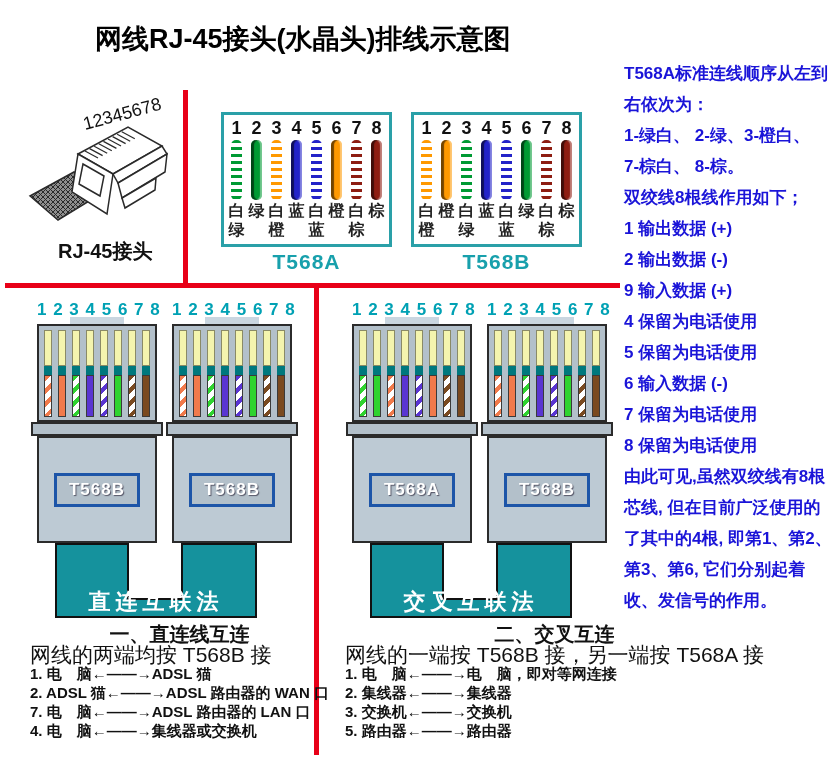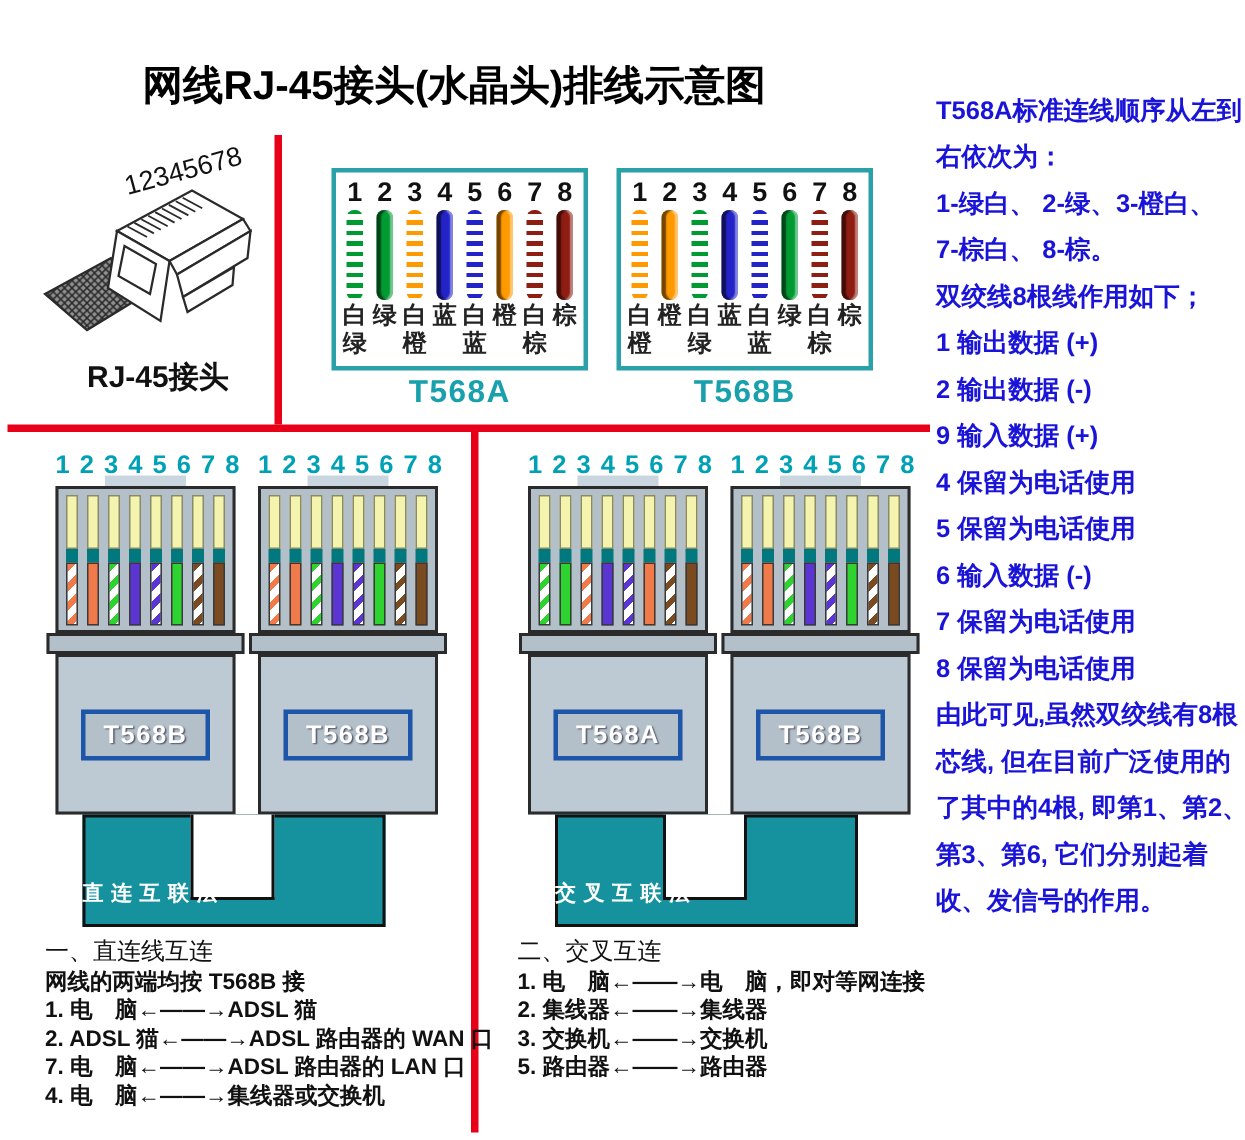--- a/index.html
+++ b/index.html
@@ -1,20 +1,20 @@
 <!DOCTYPE html>
 <html><head>
 <meta charset="utf-8">
 <style>
   html,body{margin:0;padding:0;background:#fff;}
   body{width:830px;height:760px;position:relative;overflow:hidden;
        font-family:"Liberation Sans","DejaVu Sans",sans-serif;}
   .canvas{position:absolute;left:0;top:0;width:830px;height:760px;background:#fff;}
 
-  .title{position:absolute;left:95px;top:39px;font-size:27px;font-weight:bold;color:#000;white-space:nowrap;}
+  .title{position:absolute;left:95px;top:21px;font-size:27px;font-weight:bold;color:#000;white-space:nowrap;}
 
   
   .vline1{position:absolute;left:183px;top:90px;width:5px;height:193px;background:#e8randomization0018;background:#e80018;}
   .hline {position:absolute;left:5px;top:283px;width:615px;height:5px;background:#e80018;}
   .vline2{position:absolute;left:314px;top:288px;width:5px;height:467px;background:#e80018;}
 
   
   .rj45-fig{position:absolute;left:28px;top:92px;width:170px;height:155px;}
   .rj45-caption{position:absolute;left:58px;top:238px;font-size:20px;font-weight:bold;color:#111;white-space:nowrap;}
 
@@ -51,27 +51,27 @@
   .collar{position:absolute;top:122px;left:-6px;width:132px;height:14px;background:#b3c0ca;
           border:2px solid #2b2b2b;box-sizing:border-box;}
   .plug{position:absolute;top:136px;left:0;width:120px;height:107px;background:#bdcad4;
         border:2px solid #2b2b2b;box-sizing:border-box;display:flex;align-items:center;justify-content:center;}
   .label-box{border:3px solid #1d55a8;background:#b3c0ca;color:#fff;font-weight:bold;font-size:17px;
              padding:4px 12px;letter-spacing:1px;text-shadow:1px 1px 1px #556;}
   .u-rect{position:absolute;top:243px;left:33px;width:202px;height:75px;background:#15929d;
           border:2px solid #111;box-sizing:border-box;}
   .u-notch{position:absolute;top:243px;left:105px;width:56px;height:57px;background:#fff;
            border:2px solid #111;border-top:none;box-sizing:border-box;}
-  .method{position:absolute;top:287px;left:33px;width:202px;color:#fff;
-          font-size:14px;font-weight:bold;letter-spacing:5px;white-space:nowrap;}
+  .method{position:absolute;top:287px;left:33px;width:202px;text-align:center;color:#fff;
+          font-size:22px;font-weight:bold;letter-spacing:5px;white-space:nowrap;}
 
   
   .notes{position:absolute;top:624px;white-space:nowrap;color:#111;}
-  .note-h{font-size:16px;font-weight:normal;line-height:21px;}
-  .note-s{font-size:15px;font-weight:bold;line-height:19px;}
+  .note-h{font-size:20px;font-weight:bold;line-height:21px;text-align:center;}
+  .note-s{font-size:21px;font-weight:normal;line-height:19px;}
   .note-l{font-size:15px;font-weight:bold;line-height:19px;}
 </style>
 </head>
 <body>
 
 <div class="canvas">
 
   <div class="title">网线RJ-45接头(水晶头)排线示意图</div>
 
   <div class="rj45-fig">
@@ -449,19 +449,20 @@
   <div class="notes" id="notes-left" style="left:30px">
       <div class="note-h">一、直连线互连</div>
       <div class="note-s">网线的两端均按 T568B 接</div>
       <div class="note-l">1.  电　脑←——→ADSL 猫</div>
       <div class="note-l">2.  ADSL 猫←——→ADSL 路由器的 WAN 口</div>
       <div class="note-l">7.  电　脑←——→ADSL 路由器的 LAN 口</div>
       <div class="note-l">4.  电　脑←——→集线器或交换机</div>
     </div>
   <div class="notes" id="notes-right" style="left:345px">
       <div class="note-h">二、交叉互连</div>
+      <div class="note-s">网线的一端按 T568B 接，另一端按 T568A 接</div>
       <div class="note-l">1.  电　脑←——→电　脑，即对等网连接</div>
       <div class="note-l">2.  集线器←——→集线器</div>
       <div class="note-l">3.  交换机←——→交换机</div>
       <div class="note-l">5.  路由器←——→路由器</div>
     </div>
 
 </div>
 
 </body></html>

